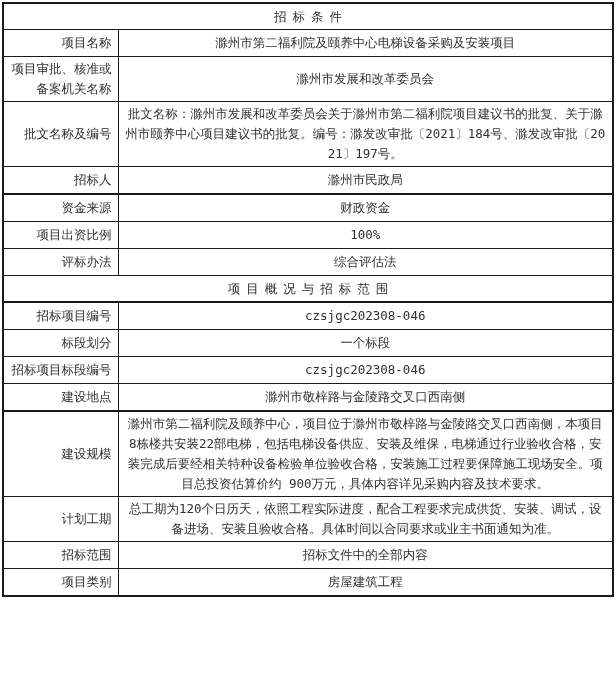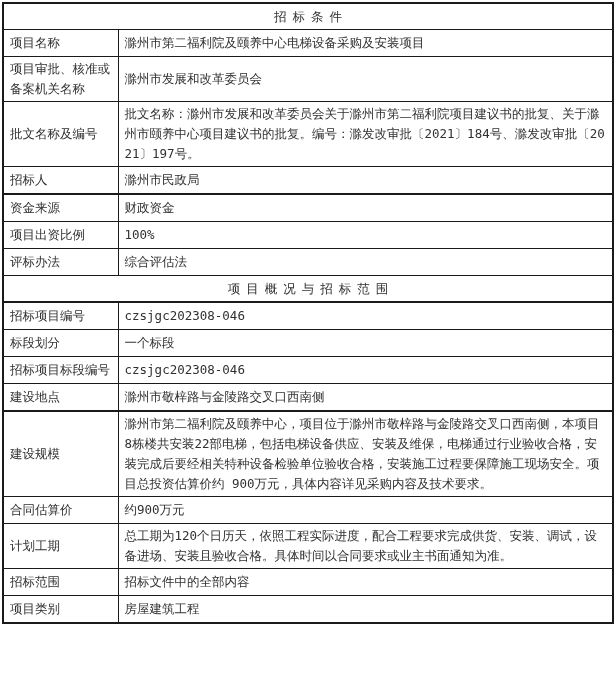--- a/index.html
+++ b/index.html
@@ -25,25 +25,25 @@
   }
   col.c-label { width: 115px; }
   td {
     border: 1px solid #1a1a1a;
     padding: 2px 6px;
     line-height: 20px;
     vertical-align: middle;
     word-break: break-all;
   }
   td.label-cell {
-    text-align: left;
+    text-align: right;
     height: 22px;
   }
   td.value-cell {
-    text-align: left;
+    text-align: center;
   }
   tr.band td {
     text-align: center;
     letter-spacing: 6px;
     padding-left: 12px; 
     height: 21px;
   }
   tr.thick td { border-bottom-width: 2px; }
 </style>
 </head>
@@ -103,24 +103,20 @@
     </tr>
     <tr class="thick">
       <td class="label-cell">建设地点</td>
       <td class="value-cell">滁州市敬梓路与金陵路交叉口西南侧</td>
     </tr>
     <tr>
       <td class="label-cell">建设规模</td>
       <td class="value-cell">滁州市第二福利院及颐养中心，项目位于滁州市敬梓路与金陵路交叉口西南侧，本项目8栋楼共安装22部电梯，包括电梯设备供应、安装及维保，电梯通过行业验收合格，安装完成后要经相关特种设备检验单位验收合格，安装施工过程要保障施工现场安全。项目总投资估算价约 900万元，具体内容详见采购内容及技术要求。</td>
     </tr>
     <tr>
-      <td class="label-cell">合同估算价</td>
-      <td class="value-cell">约900万元</td>
-    </tr>
-    <tr>
       <td class="label-cell">计划工期</td>
       <td class="value-cell">总工期为120个日历天，依照工程实际进度，配合工程要求完成供货、安装、调试，设备进场、安装且验收合格。具体时间以合同要求或业主书面通知为准。</td>
     </tr>
     <tr>
       <td class="label-cell">招标范围</td>
       <td class="value-cell">招标文件中的全部内容</td>
     </tr>
     <tr class="thick">
       <td class="label-cell">项目类别</td>
       <td class="value-cell">房屋建筑工程</td>

